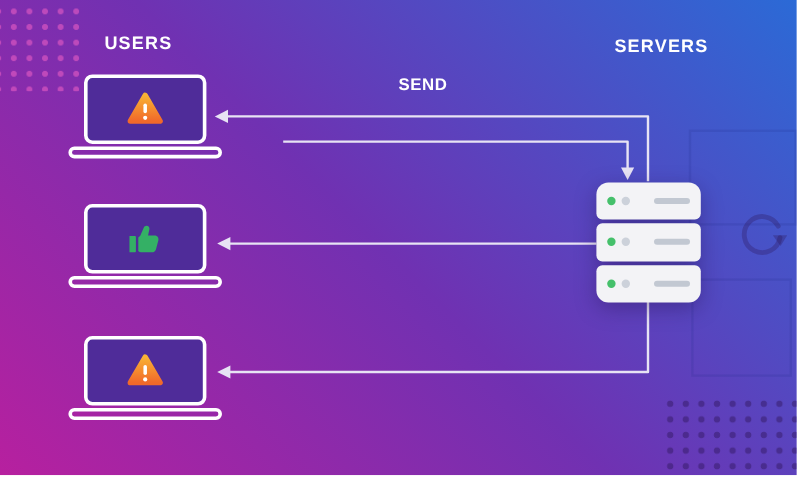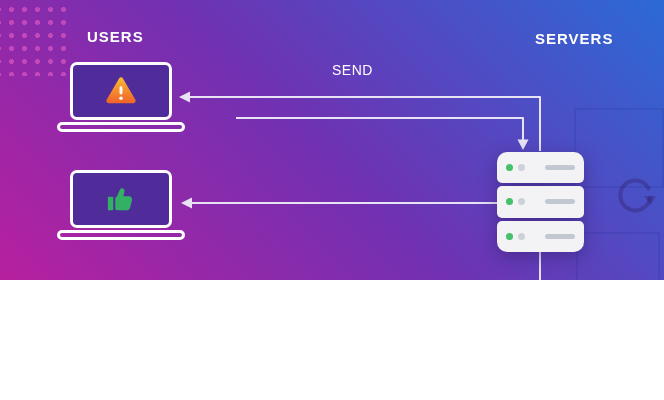--- a/index.html
+++ b/index.html
@@ -1,19 +1,19 @@
 <!DOCTYPE html>
 <html><head>
 <meta charset="utf-8">
 <style>
   html,body{margin:0;padding:0;}
   body{font-family:"Liberation Sans", sans-serif;}
   .stage{
     position:relative;
-    width:664px;height:280px;
+    width:664px;height:396px;
     overflow:hidden;
     background:linear-gradient(45deg,#b7209f 0%,#7031b2 48%,#2b6ad6 100%);
   }
 
   
   .dots{position:absolute;pointer-events:none;}
   .dots-tl{
     left:-8px;top:-10px;width:74px;height:86px;
     background-image:radial-gradient(circle,rgba(231,92,196,.6) 2.2px,transparent 2.8px);
     background-size:13px 13px;
@@ -26,23 +26,23 @@
   .deco-rect{position:absolute;border:2px solid rgba(32,46,138,.16);}
   .deco-rect.r1{left:574px;top:108px;width:86px;height:76px;}
   .deco-rect.r2{left:576px;top:232px;width:80px;height:78px;}
 
   
   .title{
     position:absolute;color:#fff;font-weight:700;font-size:15px;
     letter-spacing:1px;
   }
   .users-title{left:87px;top:28px;}
-  .servers-title{left:512px;top:30px;margin-left:23px;}
+  .servers-title{left:512px;top:30px;}
   .flow-label{
-    position:absolute;color:#fff;font-weight:400;font-size:14px;
+    position:absolute;color:#fff;font-weight:700;font-size:14px;
     letter-spacing:.5px;
     text-align:center;
   }
   .send-label{left:332px;top:62px;}
   .broadcast-label{left:302px;top:174px;}
 
   
   svg.arrows{position:absolute;left:0;top:0;}
 
   

